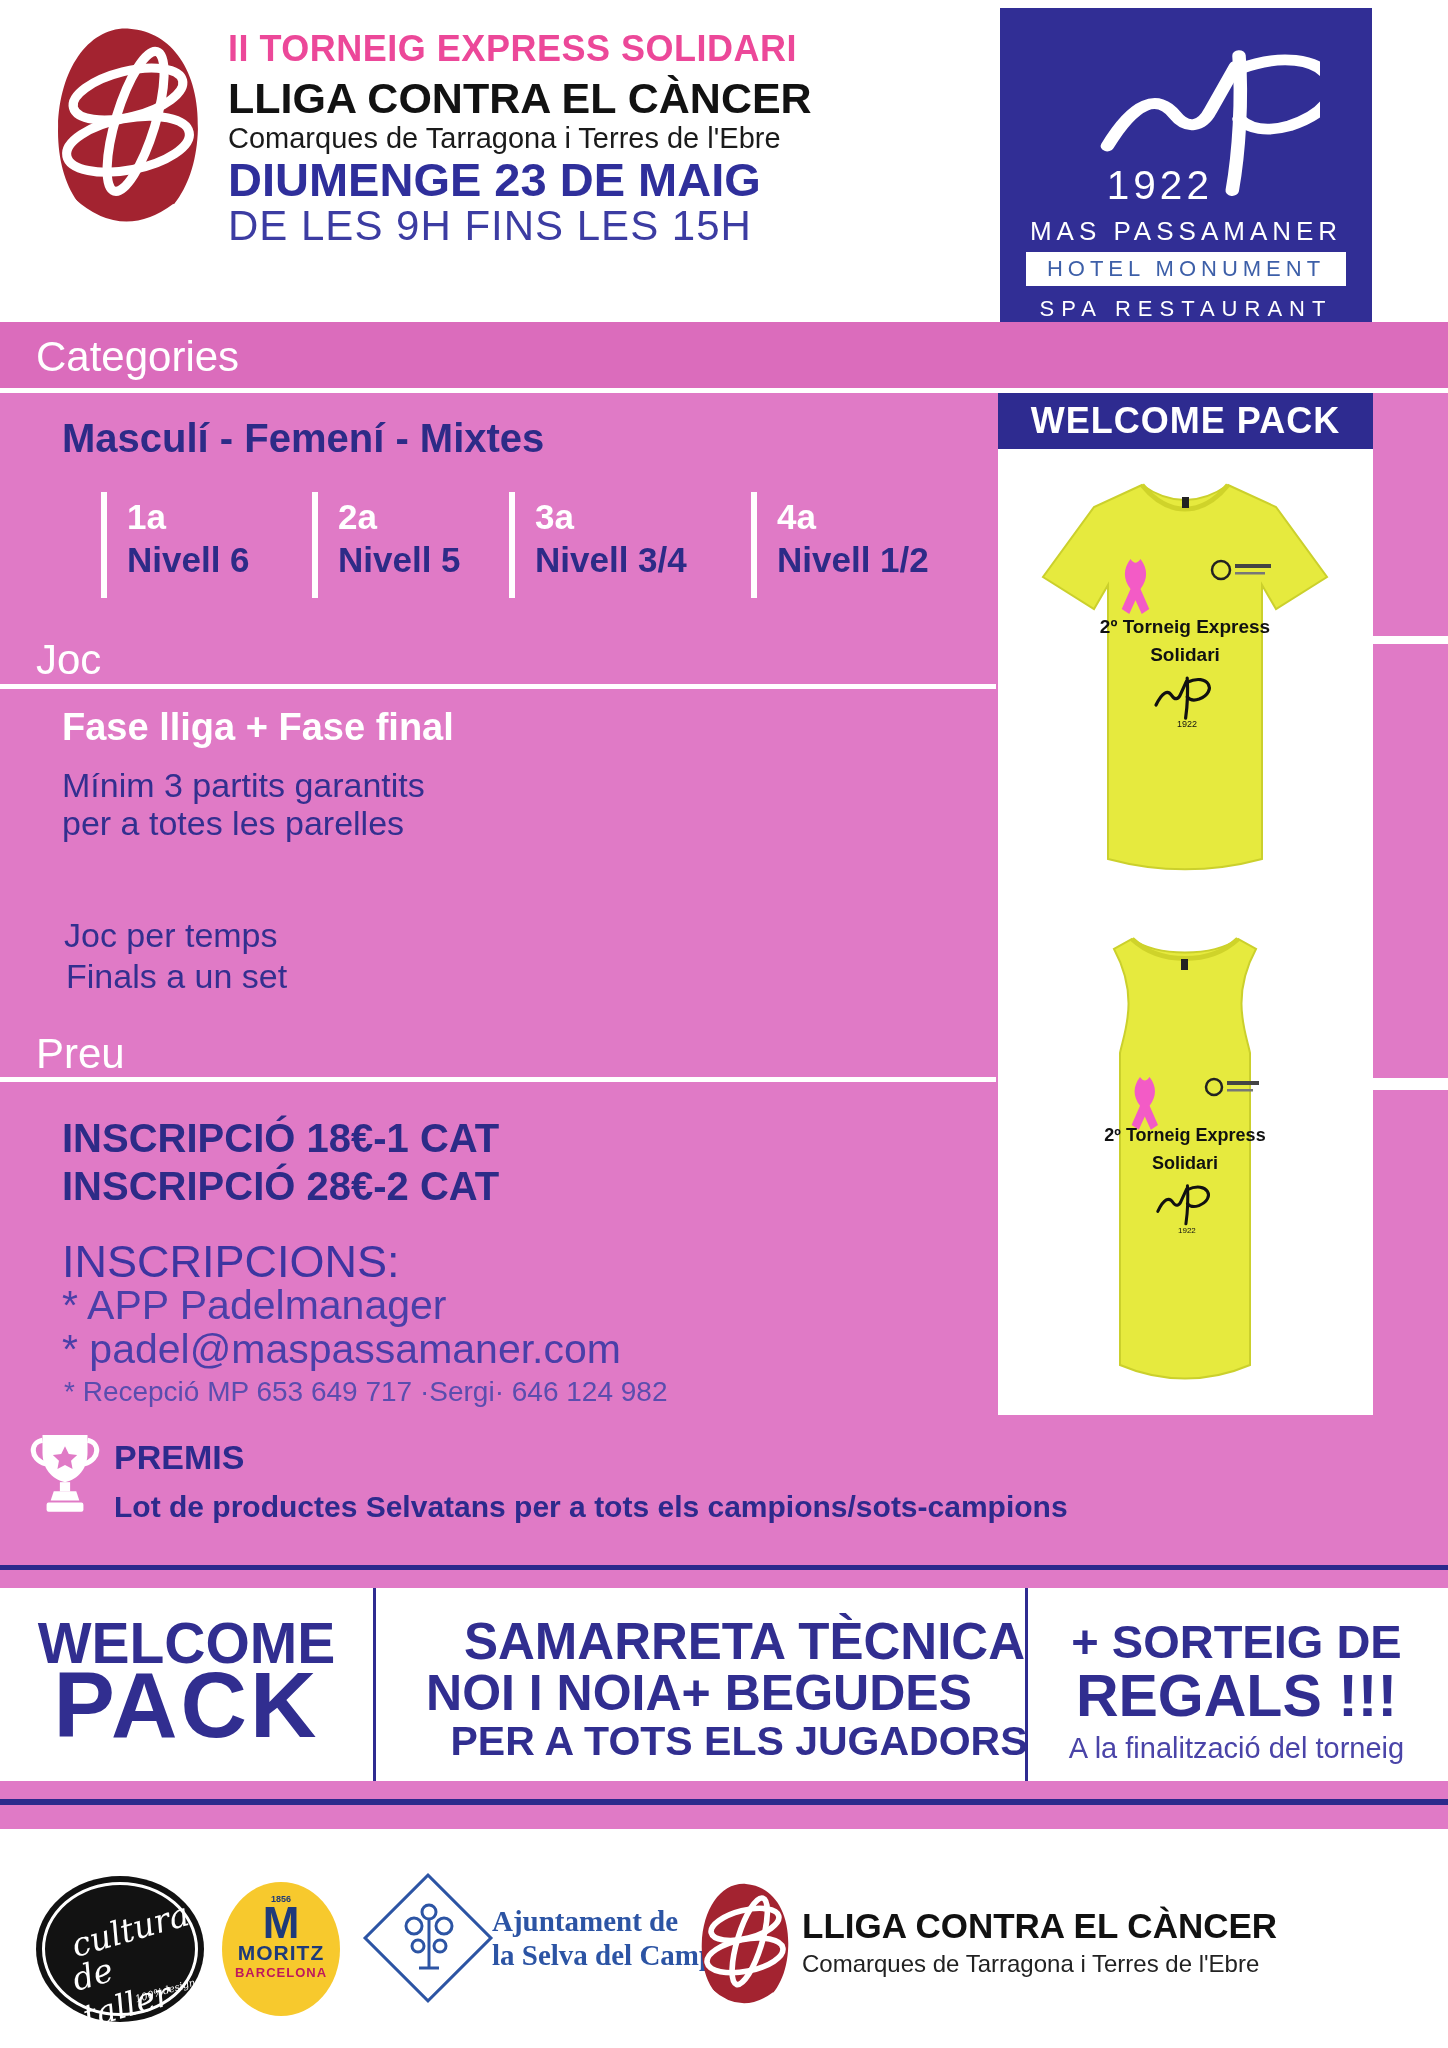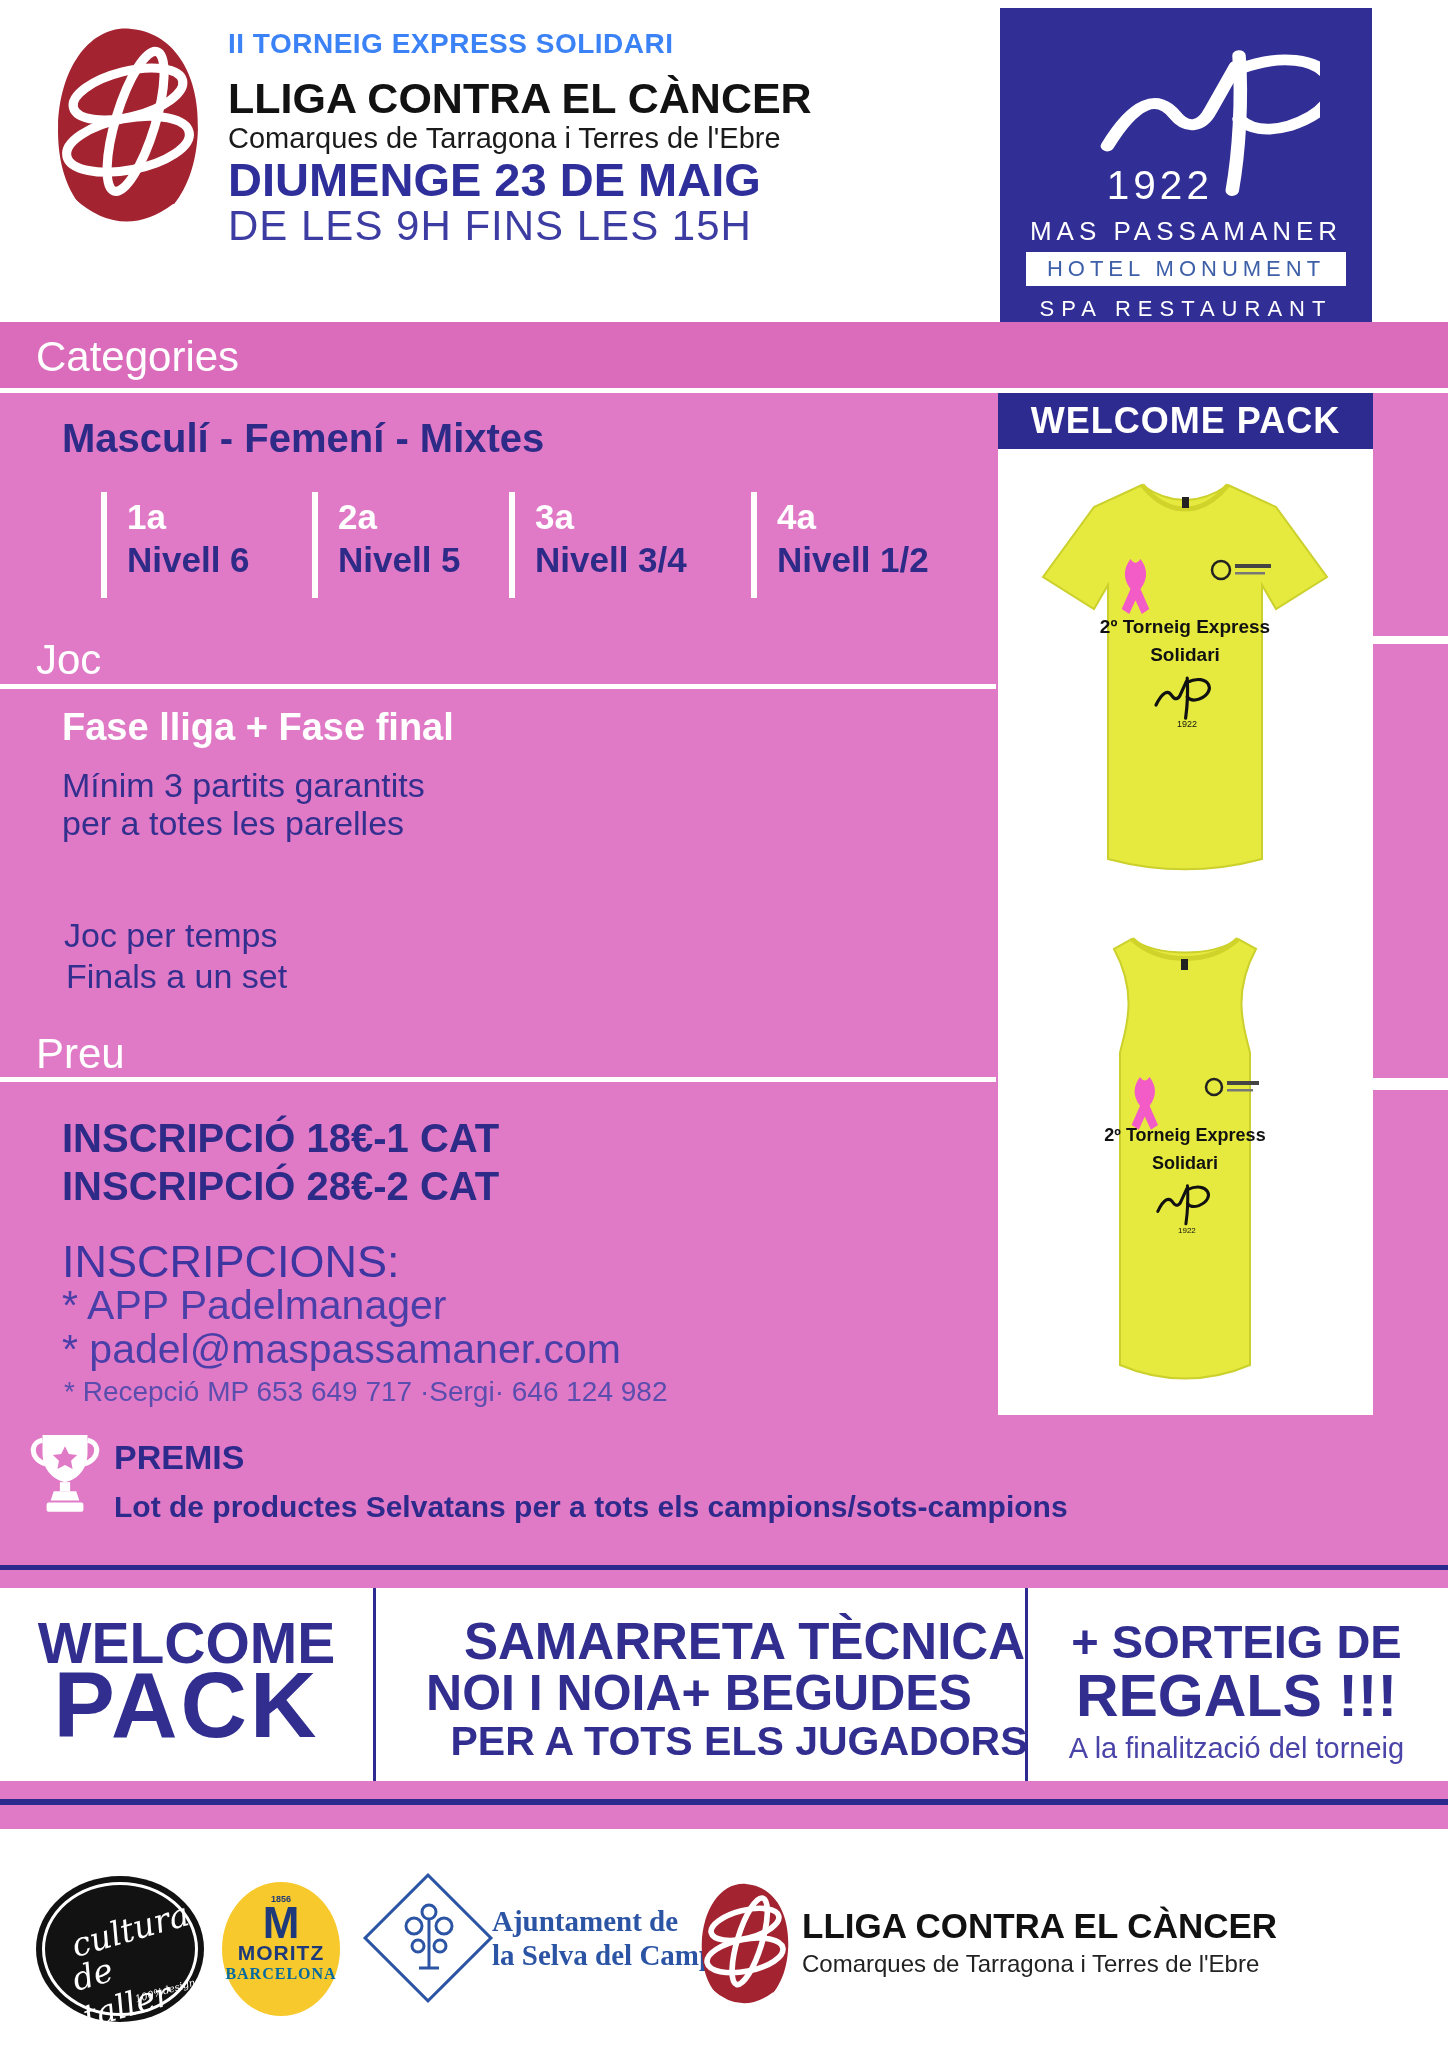--- a/index.html
+++ b/index.html
@@ -6,21 +6,21 @@
   html,body { background:#888; }
   .poster {
     position:relative; width:1448px; height:2048px; background:#ffffff;
     overflow:hidden; margin:0 auto;
     font-family:"Liberation Sans","DejaVu Sans",sans-serif;
   }
   .abs { position:absolute; }
 
   
   .globe-hdr { left:52px; top:22px; width:152px; height:214px; }
-  .hdr-l1 { left:228px; top:28px;  font-size:28px; font-weight:800; color:#3b82f6; letter-spacing:.5px; }
+  .hdr-l1 { left:228px; top:28px;  font-size:36px; font-weight:800; color:#ec4899; letter-spacing:.5px; }
   .hdr-l2 { left:228px; top:74px;  font-size:43px; font-weight:800; color:#121212; }
   .hdr-sub{ left:228px; top:122px; font-size:29px; font-weight:400; color:#1a1a1a; }
   .hdr-dt { left:228px; top:152px; font-size:47px; font-weight:800; color:#2F2F9B; }
   .hdr-tm { left:228px; top:202px; font-size:42px; font-weight:500; color:#3C3CA2; letter-spacing:1px; }
 
   .mp-square { left:1000px; top:8px; width:372px; height:348px; background:#312E95; color:#fff; }
   .mp-mono   { position:absolute; left:50px; top:22px; width:270px; height:178px; }
   .mp-name   { position:absolute; left:0; top:208px; width:100%; text-align:center;
                font-size:26px; letter-spacing:5px; font-weight:400; }
   .mp-hotel  { position:absolute; left:26px; top:244px; width:320px; background:#fff; color:#3D5FA8;
@@ -104,21 +104,21 @@
   .cult1 { left:34px; top:34px; font-size:33px; }
   .cult2 { left:40px; top:66px; font-size:33px; }
   .cult3 { left:98px; bottom:26px; font-size:10px; font-style:normal;
            font-family:"Liberation Sans",sans-serif; transform:rotate(-18deg); }
 
   .moritz { left:222px; top:1882px; width:118px; height:134px; background:#F7C92D; border-radius:50%;
             text-align:center; color:#1E3A7A; }
   .mz-year { font-size:9px; font-weight:700; padding-top:12px; }
   .mz-m    { font-size:44px; font-weight:800; line-height:.85; }
   .mz-name { font-size:21px; font-weight:800; letter-spacing:1px; }
-  .mz-city { font-size:16px; font-weight:700; color:#0369a1; letter-spacing:1px;font-family:Liberation Serif, serif; }
+  .mz-city { font-size:13px; font-weight:700; color:#be185d; letter-spacing:1px; }
 
   .aj-diamond { left:382px; top:1892px; width:92px; height:92px; border:3px solid #2C54A4;
                 background:#fff; transform:rotate(45deg); }
   .aj-tree { left:392px; top:1896px; width:74px; height:86px; }
   .aj-text { left:492px; top:1904px; font-family:"Liberation Serif","DejaVu Serif",serif;
              font-weight:700; font-size:29px; color:#2C54A4; line-height:1.18; }
 
   .globe-ftr { left:698px; top:1880px; width:94px; height:132px; }
   .lg-name { left:802px; top:1906px; font-size:35px; font-weight:800; color:#111; }
   .lg-sub  { left:802px; top:1950px; font-size:24px; font-weight:400; color:#222; }

